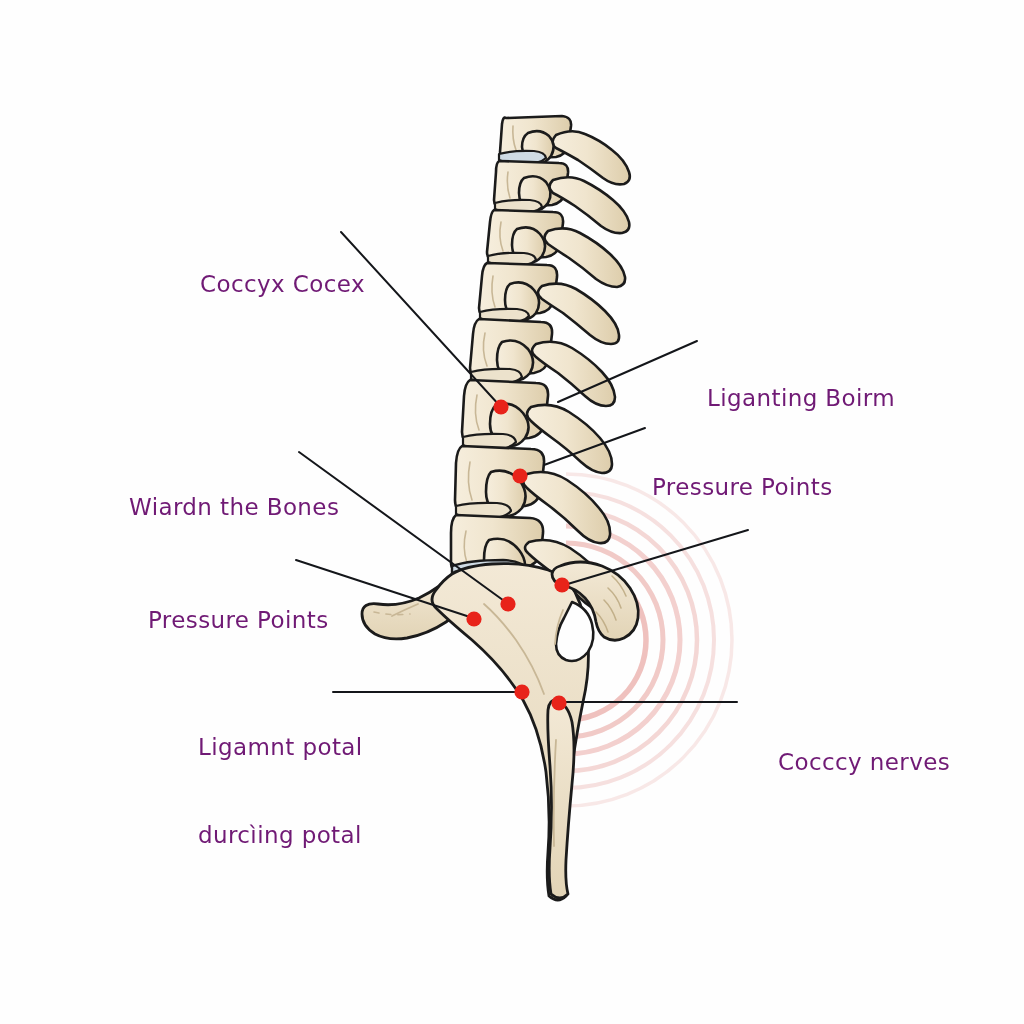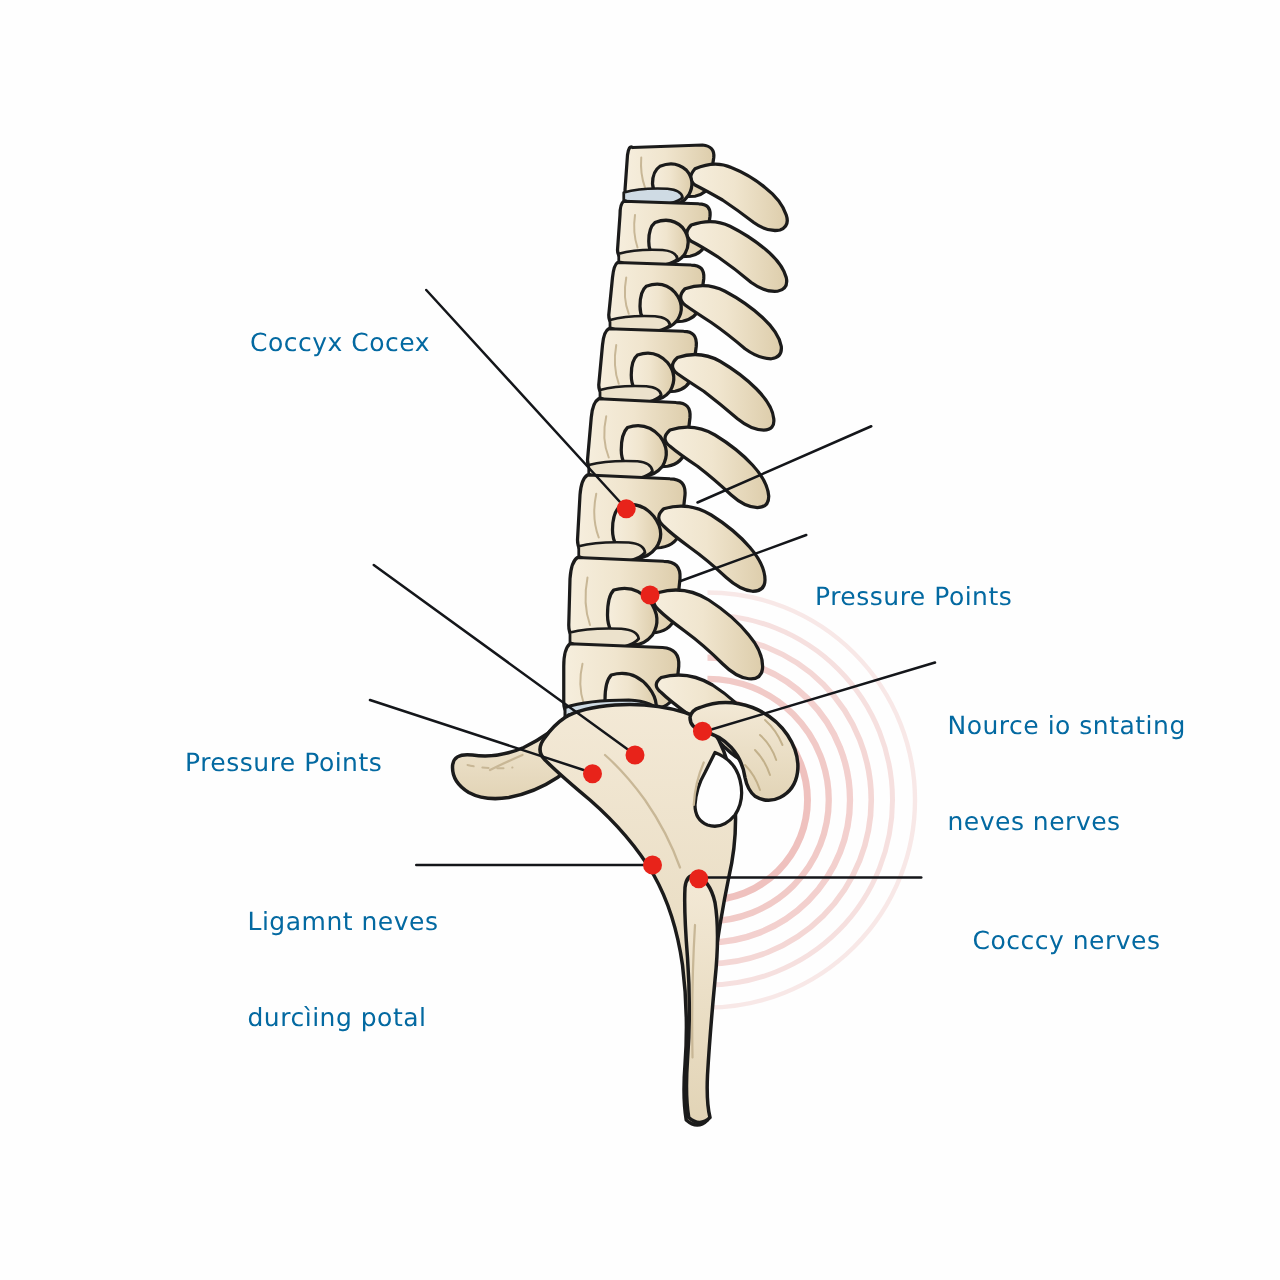--- a/index.html
+++ b/index.html
@@ -18,22 +18,22 @@
   #figure {
     position: absolute;
     left: 0;
     top: 0;
     width: 1024px;
     height: 1024px;
   }
   .label {
     position: absolute;
     font-family: "DejaVu Sans", sans-serif;
-    font-size: 20px;
-    color: #0369a1;
+    font-size: 23px;
+    color: #701a75;
     letter-spacing: 0.4px;
     white-space: pre;
     line-height: 1.28;
     font-weight: 400;
   }
   .label.right { text-align: left; }
   .label.left  { text-align: left; }
 </style>
 </head>
 <body>
@@ -237,37 +237,39 @@
       <circle cx="562" cy="585" r="7.6"></circle>
       <circle cx="522" cy="692" r="7.6"></circle>
       <circle cx="559" cy="703" r="7.6"></circle>
     </g>
   </svg>
 
   <div class="label left" style="left:200px; top:211px;">
     <div>Coccyx Cocex</div>
   </div>
 
+  <div class="label left" style="left:129px; top:434px;">
+    <div>Wiardn the Bones</div>
+  </div>
 
   <div class="label left" style="left:148px; top:547px;">
     <div>Pressure Points</div>
   </div>
 
   <div class="label left" style="left:198px; top:674px;">
-    <div>Ligamnt neves</div>
+    <div>Ligamnt potal</div>
     <div>durcìing potal</div>
   </div>
 
+  <div class="label right" style="left:707px; top:325px;">
+    <div>Liganting Boirm</div>
+  </div>
 
   <div class="label right" style="left:652px; top:414px;">
     <div>Pressure Points</div>
   </div>
 
-  <div class="label right" style="left:758px; top:517px;">
-    <div>Nource io sntating</div>
-    <div>neves nerves</div>
-  </div>
 
   <div class="label right" style="left:746px; top:689px;margin-left:32px;">
     <div>Cocccy nerves</div>
   </div>
 
 </div>
 
 </body></html>

